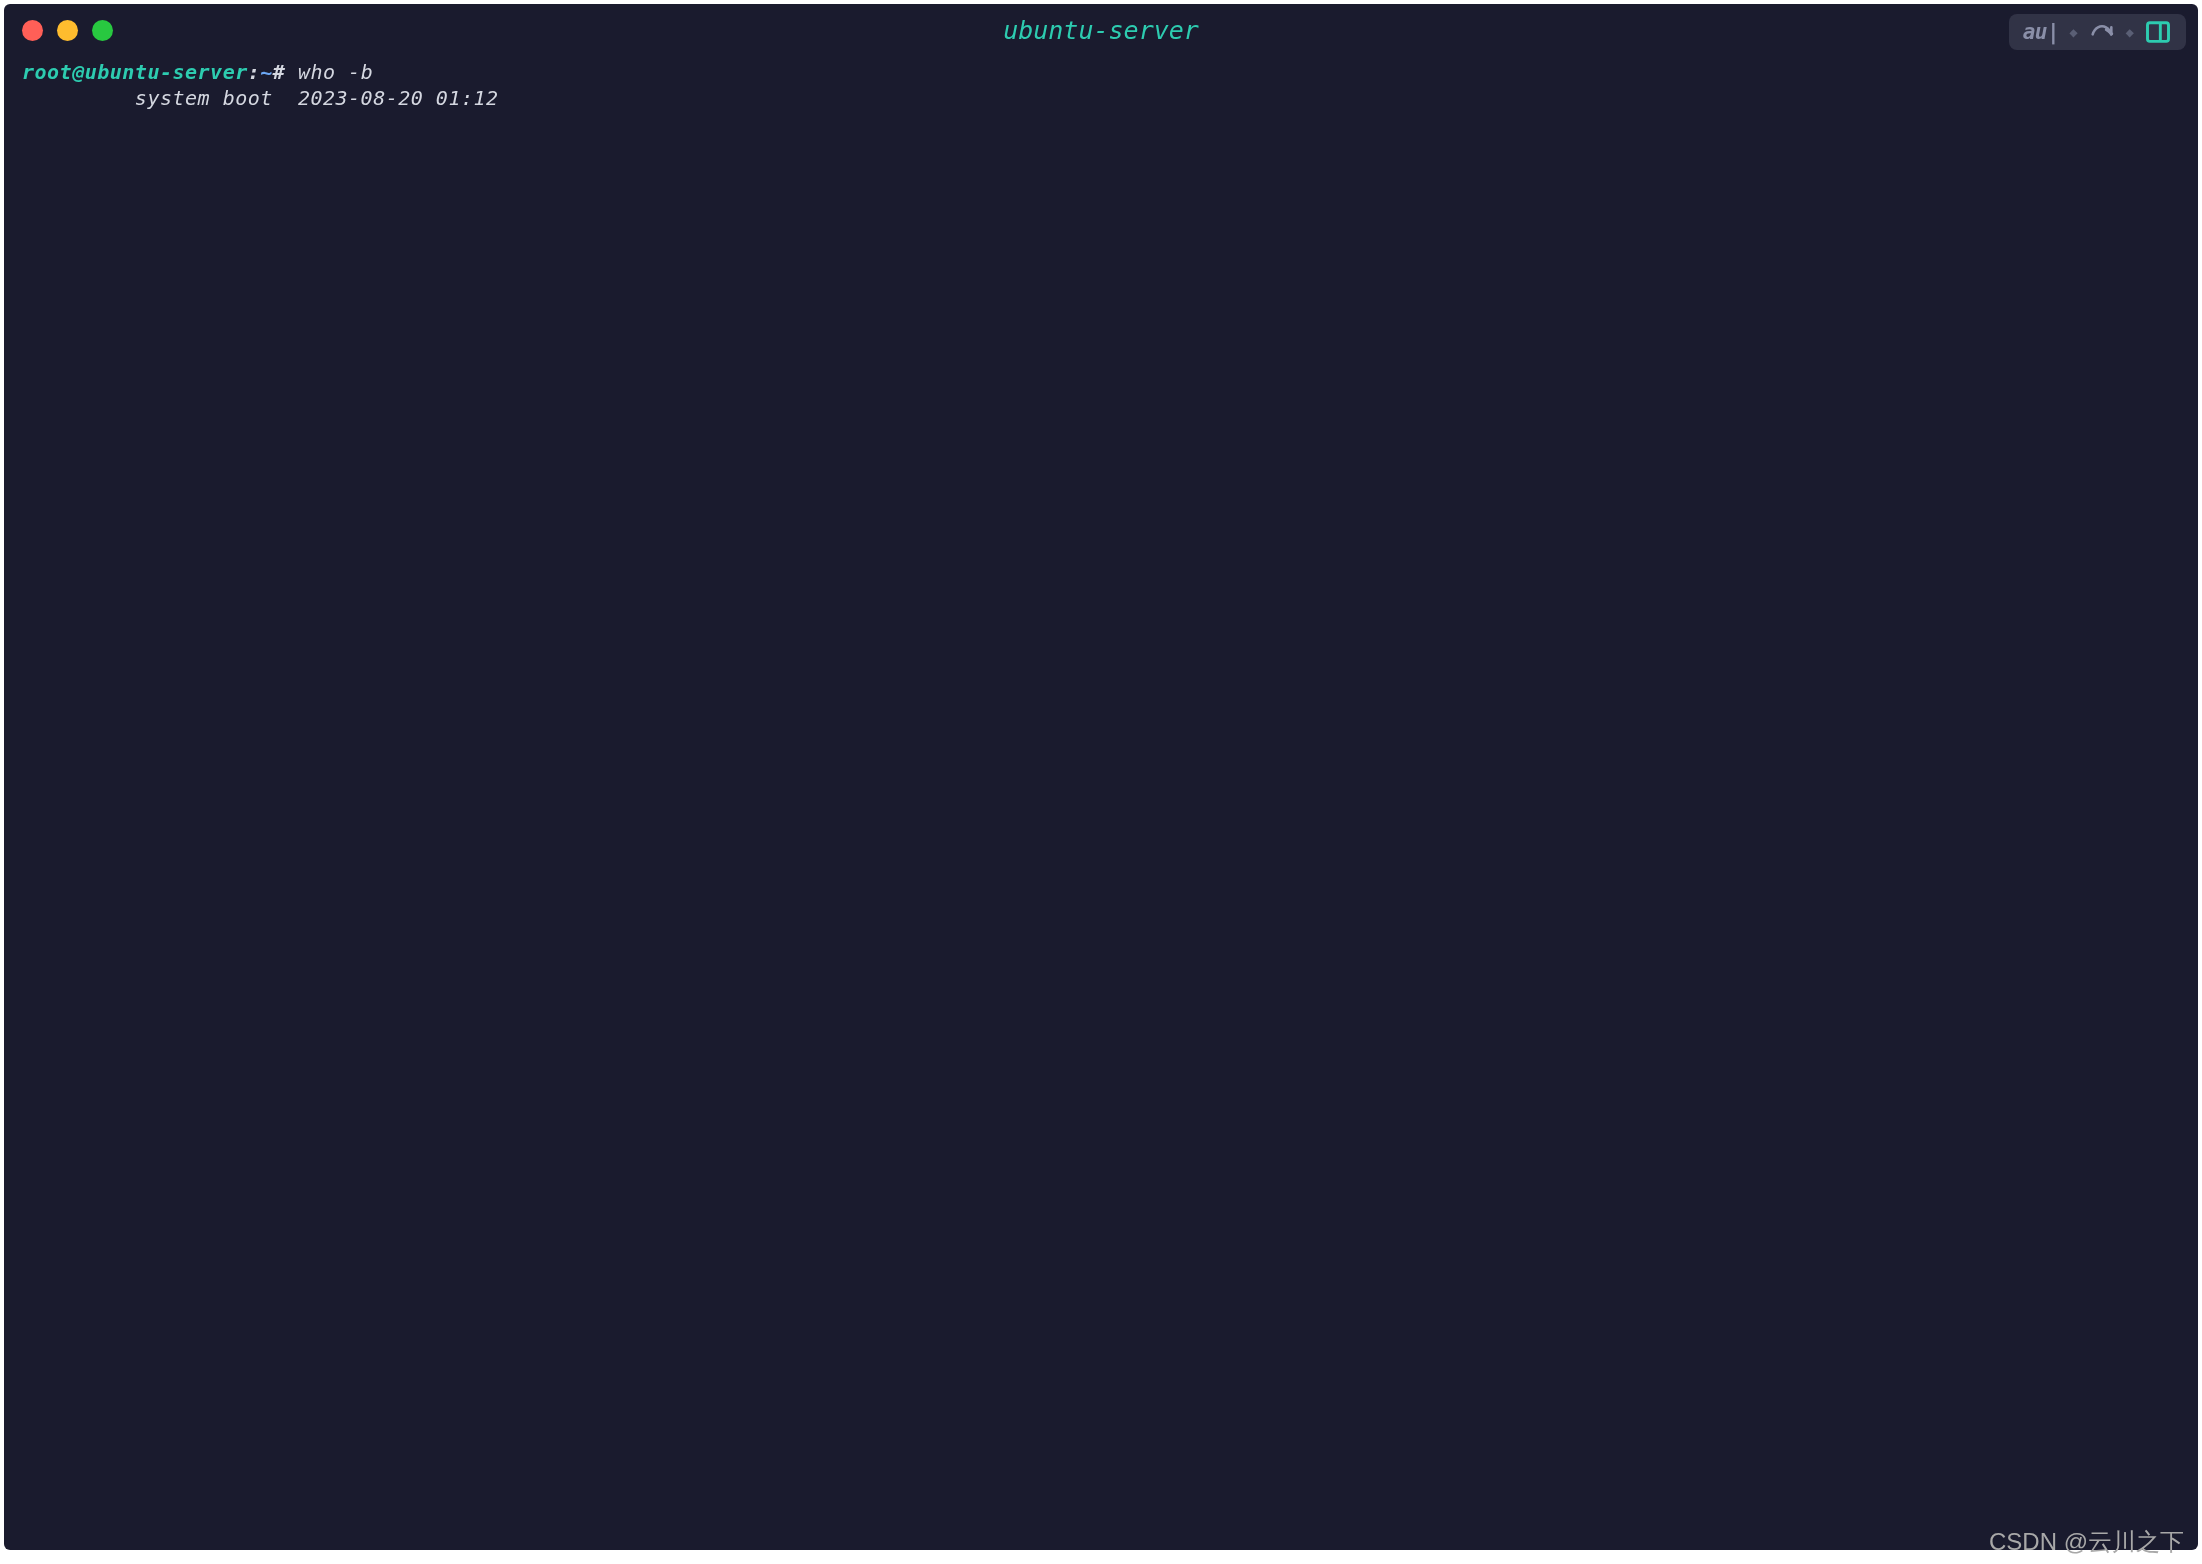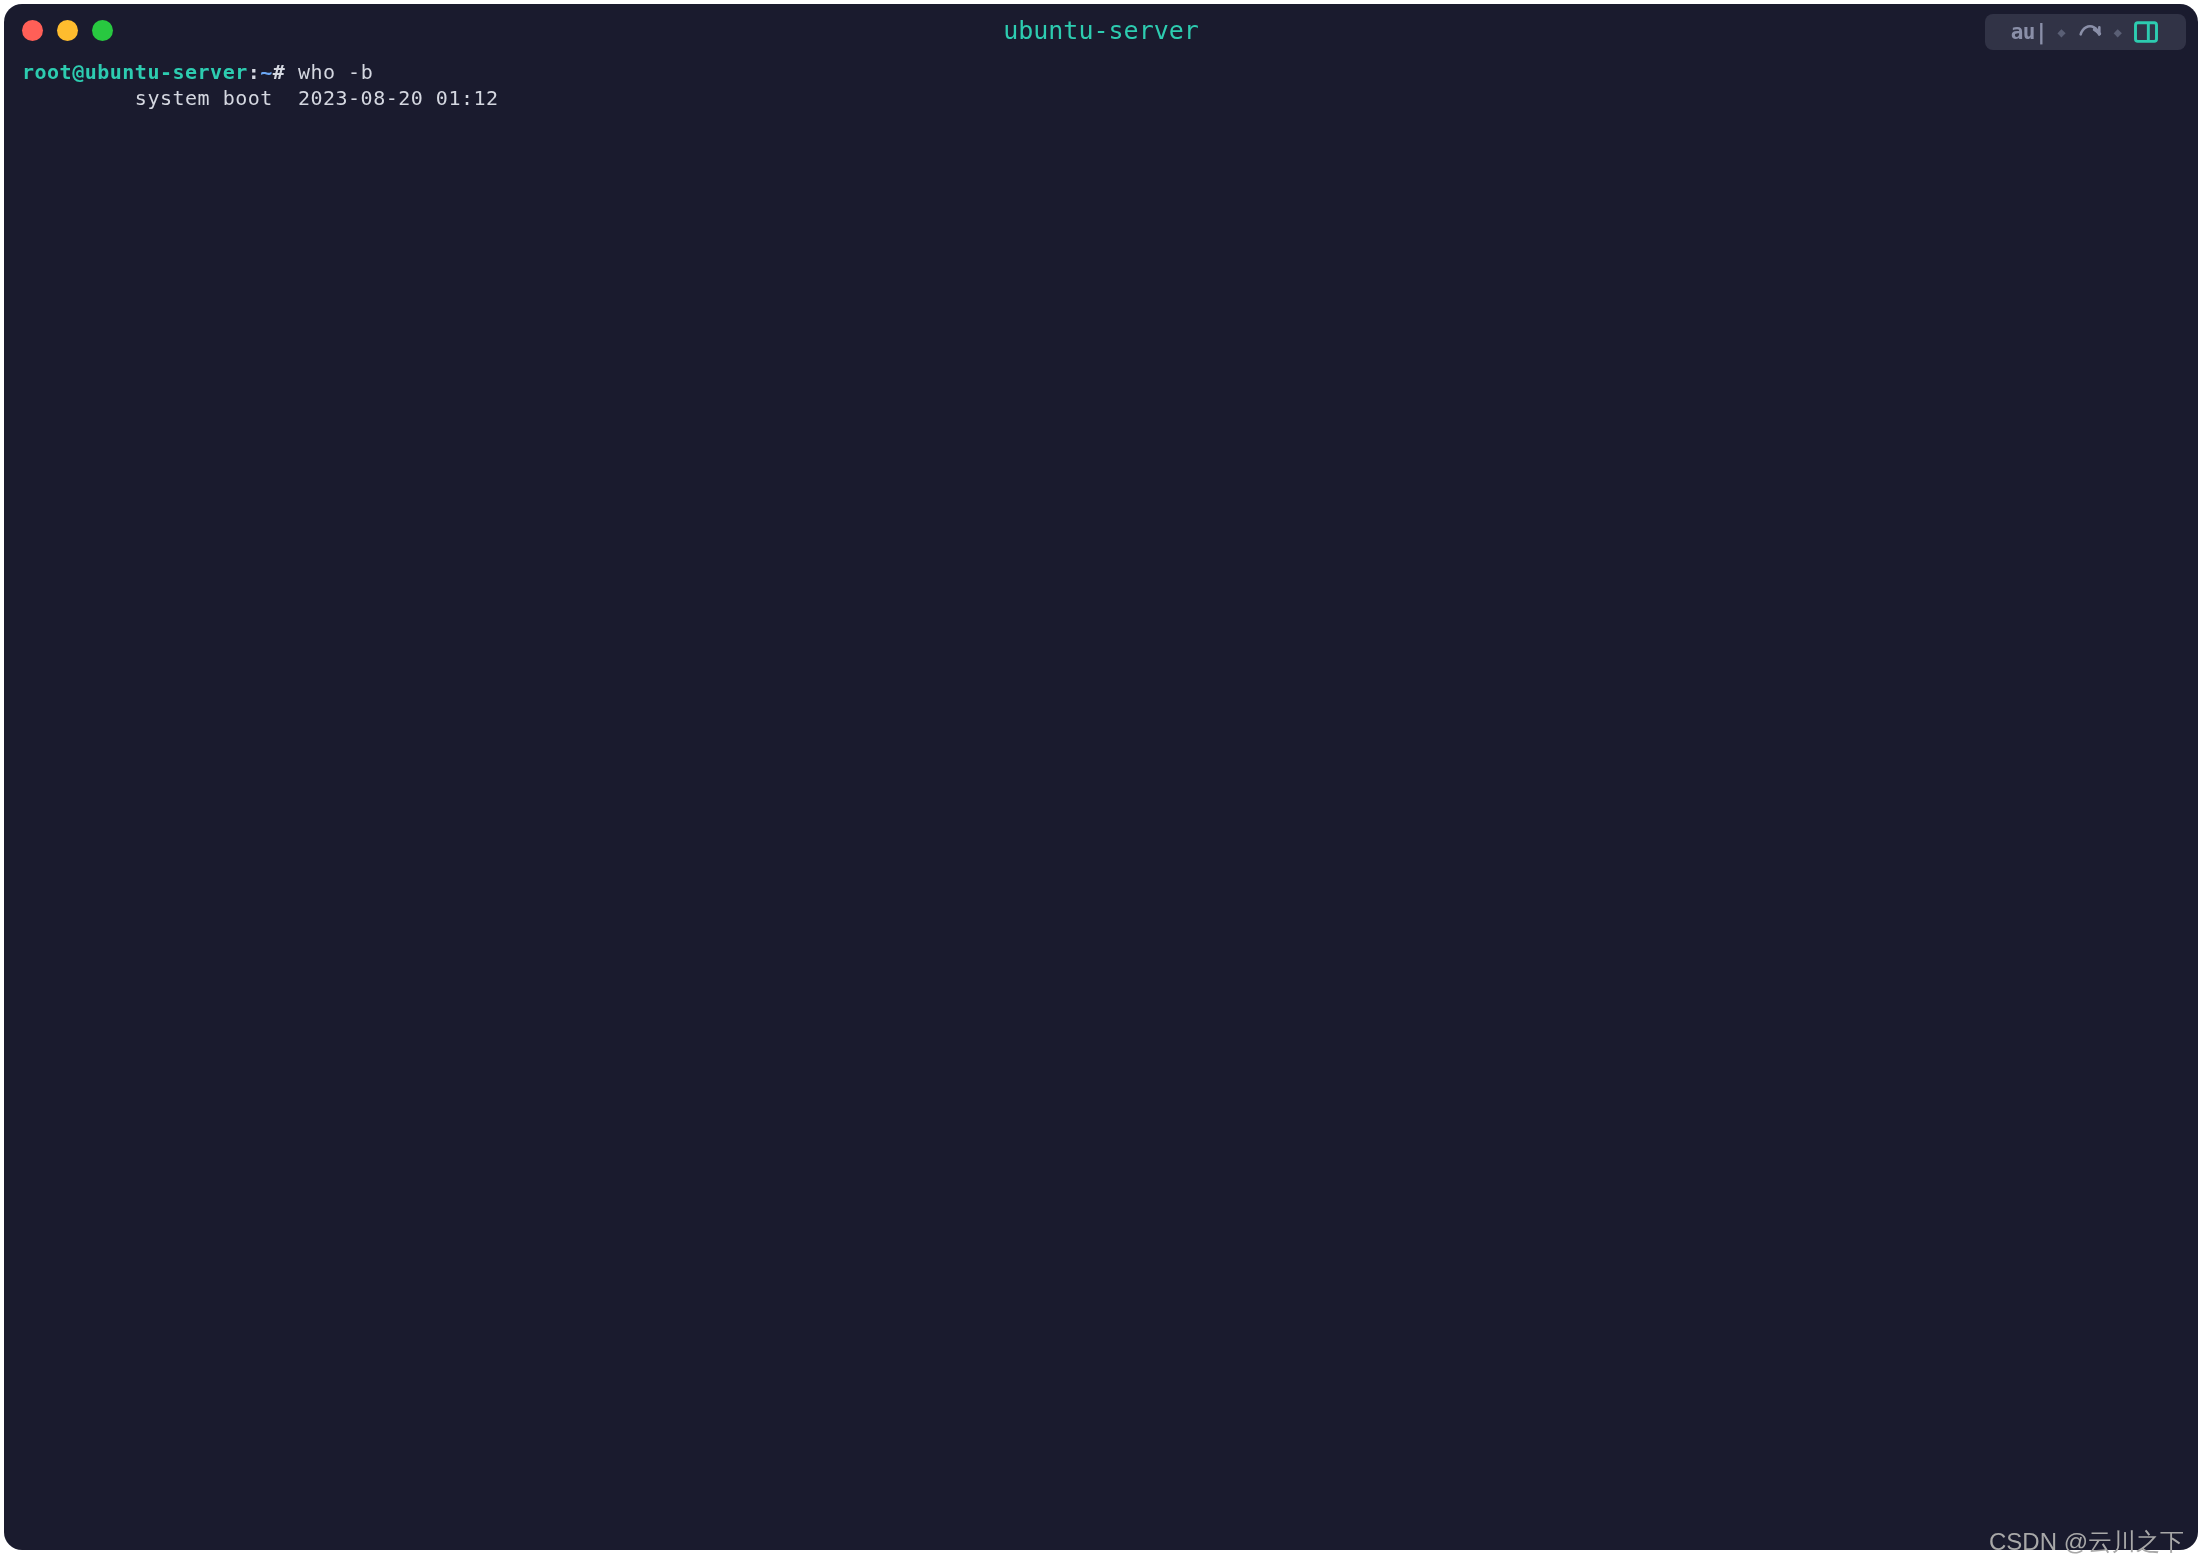--- a/index.html
+++ b/index.html
@@ -13,23 +13,24 @@
       font-family: 'Menlo', 'Monaco', 'Consolas', monospace;
       width: 2202px;
       height: 1564px;
       padding: 4px;
     }
     
     .terminal-window {
       width: 100%;
       height: calc(100% - 10px);
       background: #1a1b2e;
-      border-radius: 18px;
+      border-radius: 6px;
       overflow: hidden;
       position: relative;
+      font-style: italic;
     }
     
     .titlebar {
       height: 52px;
       display: flex;
       align-items: center;
       padding: 0 18px;
       position: relative;
     }
     
@@ -68,21 +69,21 @@
     
     .toolbar-right {
       position: absolute;
       right: 12px;
       top: 10px;
       display: flex;
       align-items: center;
       gap: 0;
       background: rgba(120, 125, 145, 0.25);
       border-radius: 8px;
-      padding: 4px 20px;
+      padding: 4px 8px;
       height: 36px;
     }
     
     .toolbar-item {
       display: flex;
       align-items: center;
       justify-content: center;
       padding: 0 6px;
       color: #8a8fa8;
       font-size: 22px;

